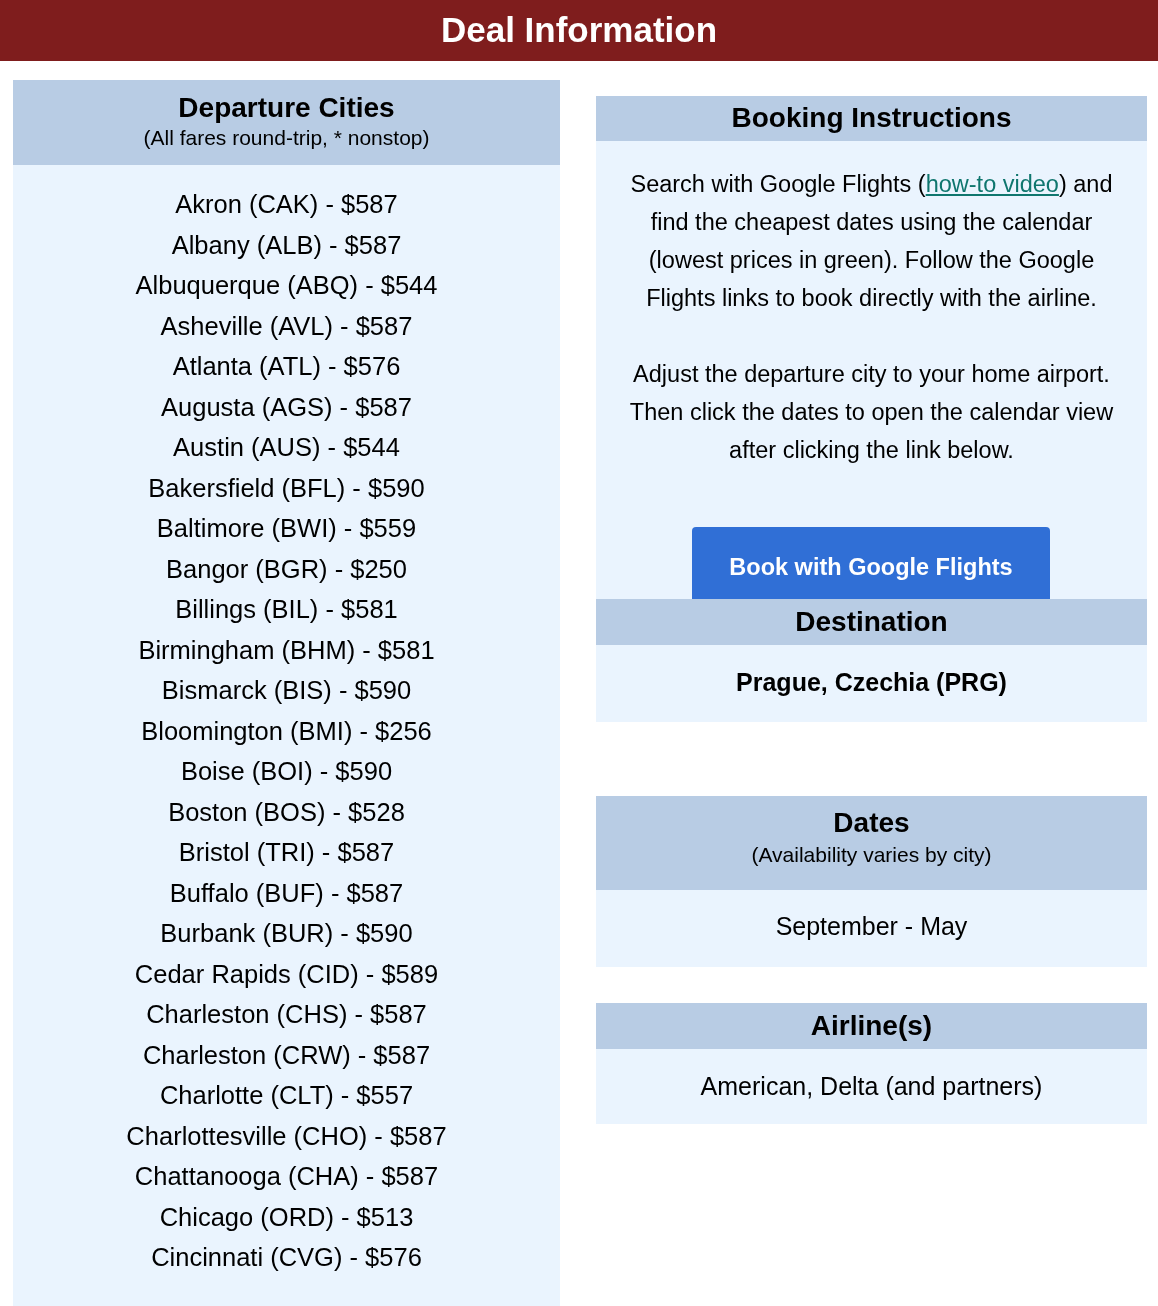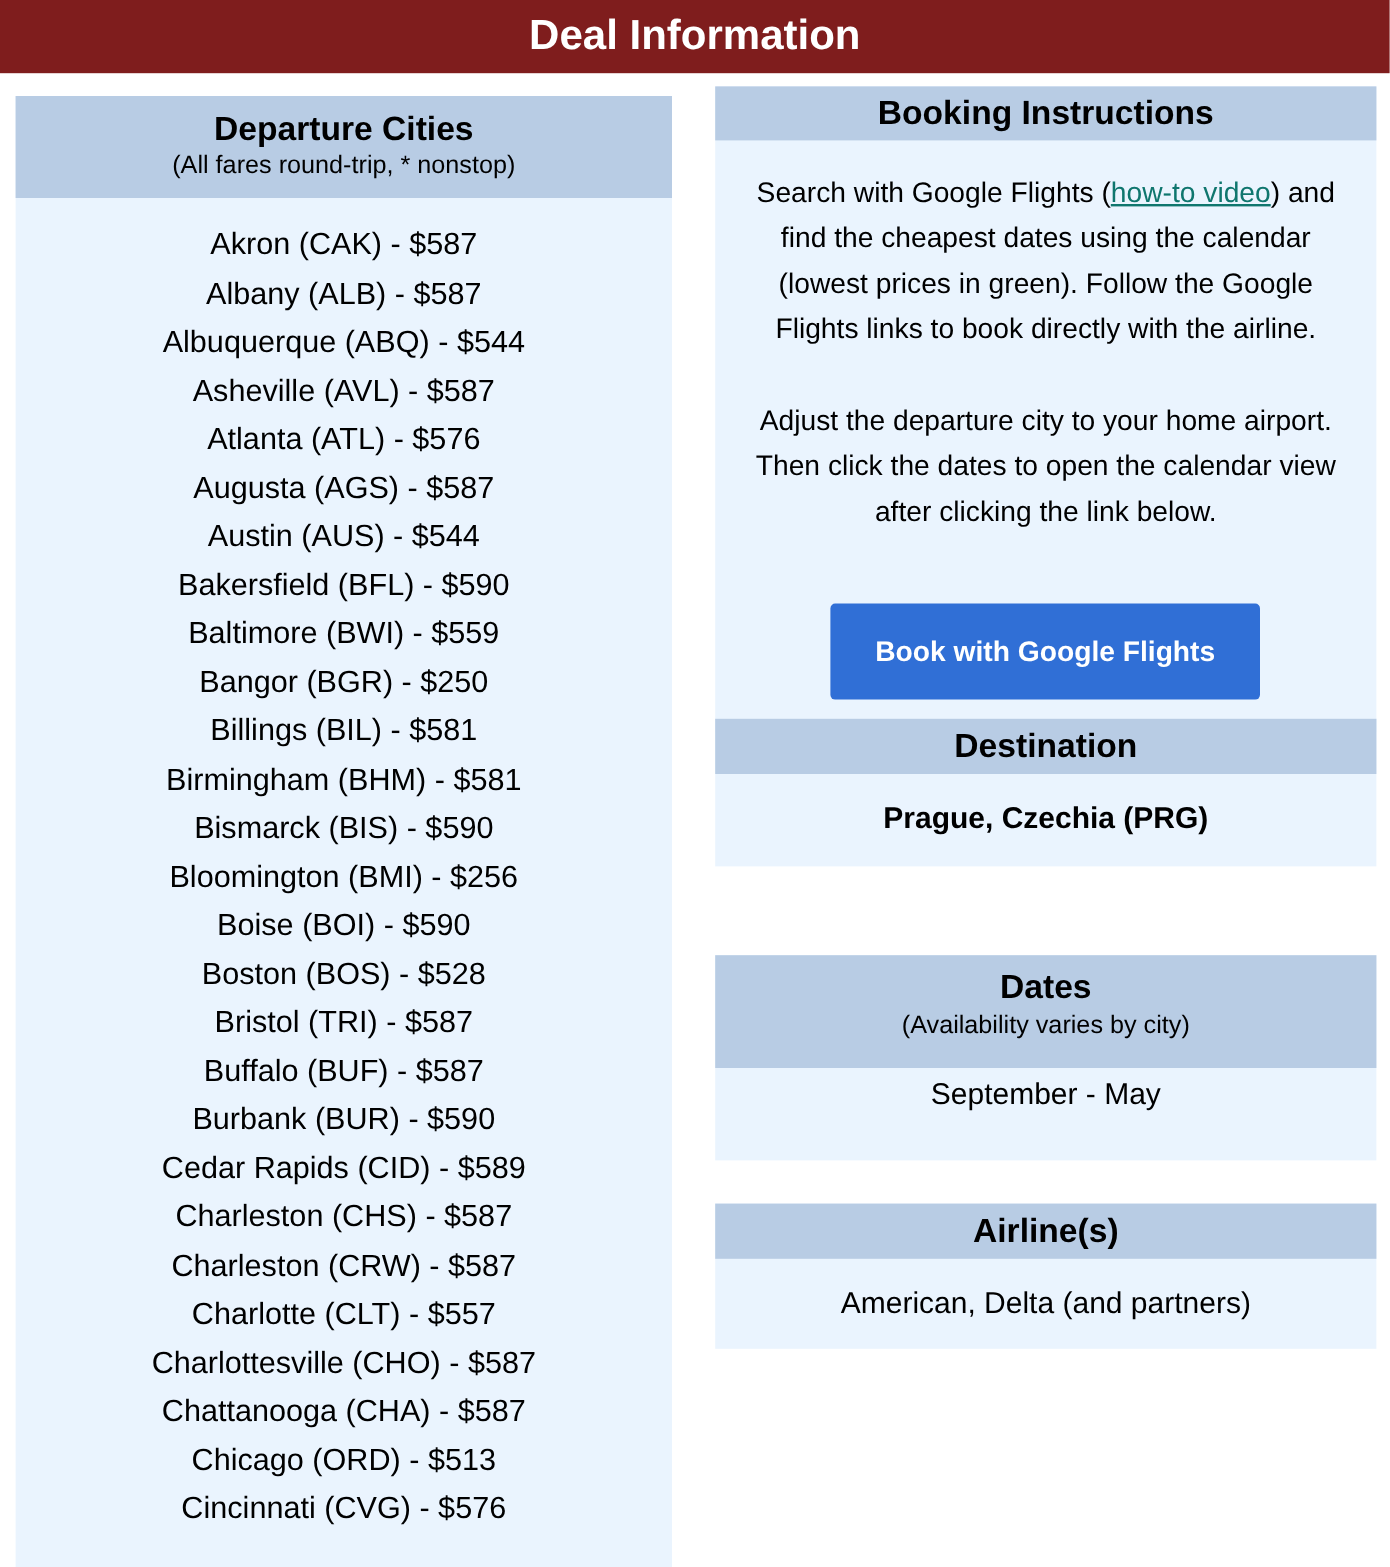--- a/index.html
+++ b/index.html
@@ -62,21 +62,21 @@
       left: 596px;
       width: 551px;
       background: #eaf4fe;
     }
     .section .panel-head.single {
       height: 46px;
       line-height: 45px;
       font-size: 28px;
       font-weight: bold;
     }
-    .booking { top: 72px; height: 538px; }
+    .booking { top: 96px; height: 538px; }
     .booking .panel-head { height: 45px; line-height: 44px; font-size: 28px; font-weight: bold; }
     .booking-body {
       text-align: center;
       font-size: 23.5px;
       line-height: 38px;
       padding: 24px 30px 0 30px;
     }
     .booking-body p { margin-bottom: 38px; }
     .booking-body a {
       color: #0f766e;
@@ -99,21 +99,21 @@
     .dates { top: 796px; height: 171px; }
     .dates .panel-head { height: 94px; padding-top: 10px; }
     .dates .head-sub { font-size: 21px; line-height: 30px; margin-top: 0; }
     .airline { top: 1003px; height: 121px; }
     .section-value {
       text-align: center;
       font-size: 25px;
       line-height: 30px;
     }
     .destination .section-value { padding-top: 22px; font-weight: bold; }
-    .dates .section-value { padding-top: 7px; }
+    .dates .section-value { padding-top: 21px; }
     .airline .section-value { padding-top: 22px; }
   </style>
 </head>
 <body>
 
 <div class="top-banner">Deal Information</div>
 
 <div class="panel-left">
   <div class="panel-head">
     <div class="head-title">Departure Cities</div>

